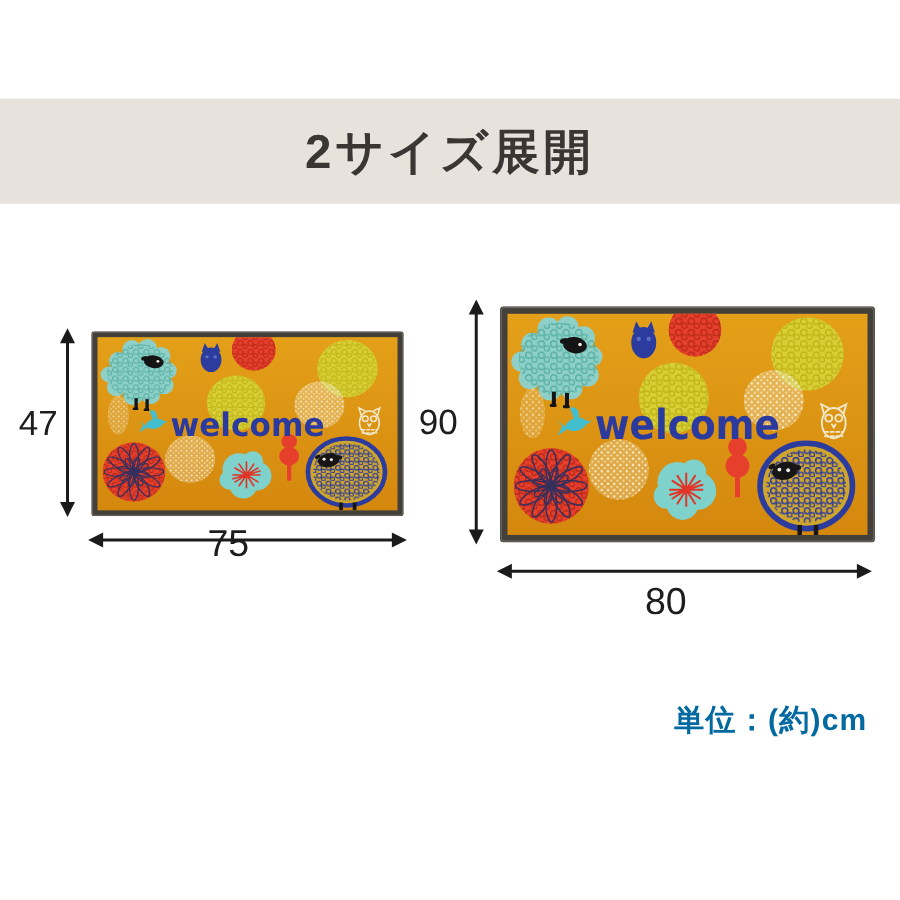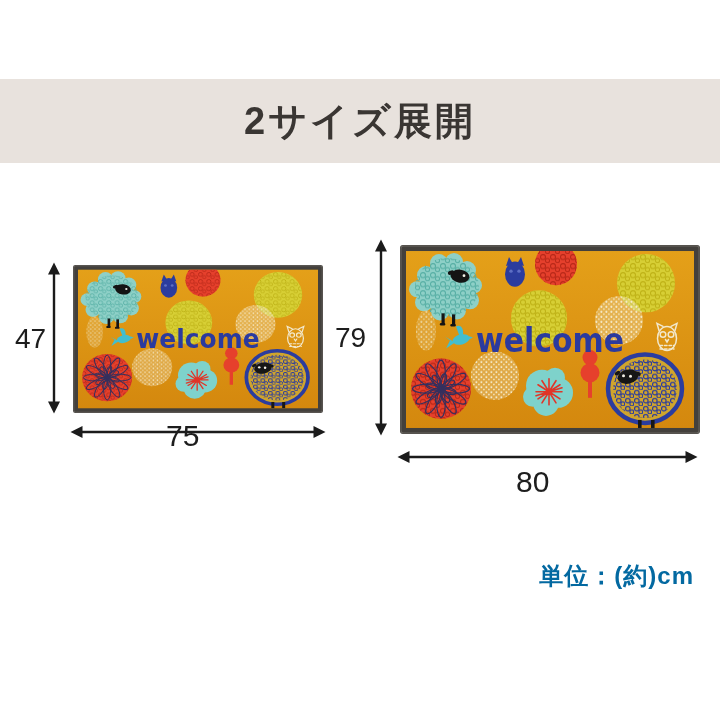--- a/index.html
+++ b/index.html
@@ -250,18 +250,18 @@
     <polygon points="7,196.5 1,184.5 13,184.5"></polygon>
   </svg>
   <svg class="arrow arr-h-large" width="301" height="14">
     <line x1="12" y1="7" x2="289" y2="7"></line>
     <polygon points="0.5,7 12.5,1 12.5,13"></polygon>
     <polygon points="300.5,7 288.5,1 288.5,13"></polygon>
   </svg>
 
   <div class="dim dim-47">47</div>
   <div class="dim dim-75">75</div>
-  <div class="dim dim-59">79</div>
+  <div class="dim dim-59">90</div>
   <div class="dim dim-90">80</div>
 
   <div class="unit-note">単位：(約)cm</div>
 
 </div>
 
 </body></html>

